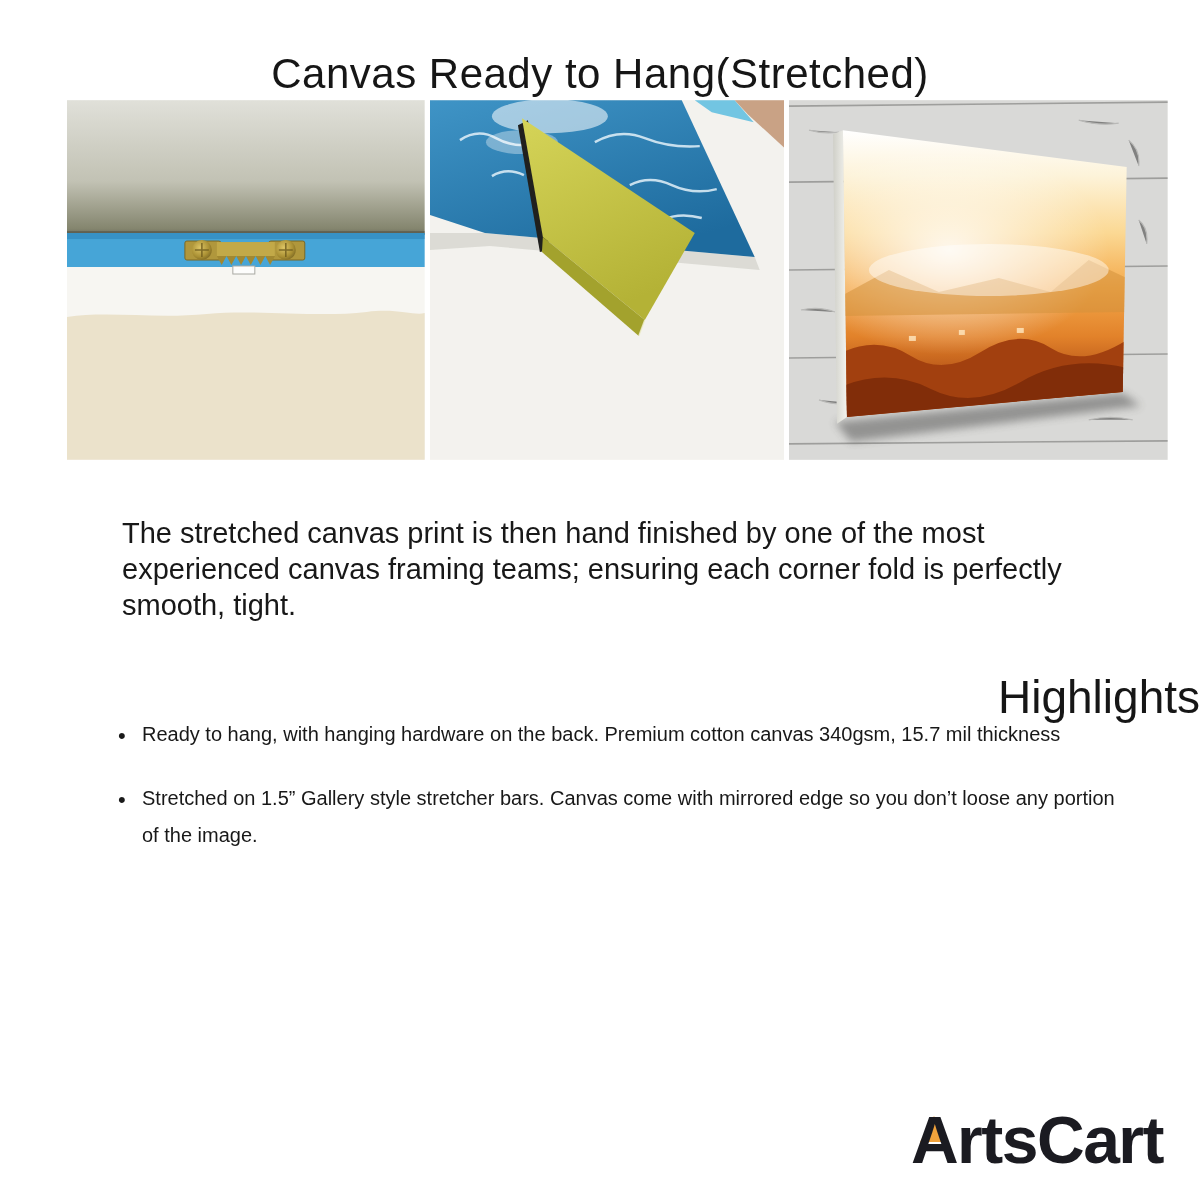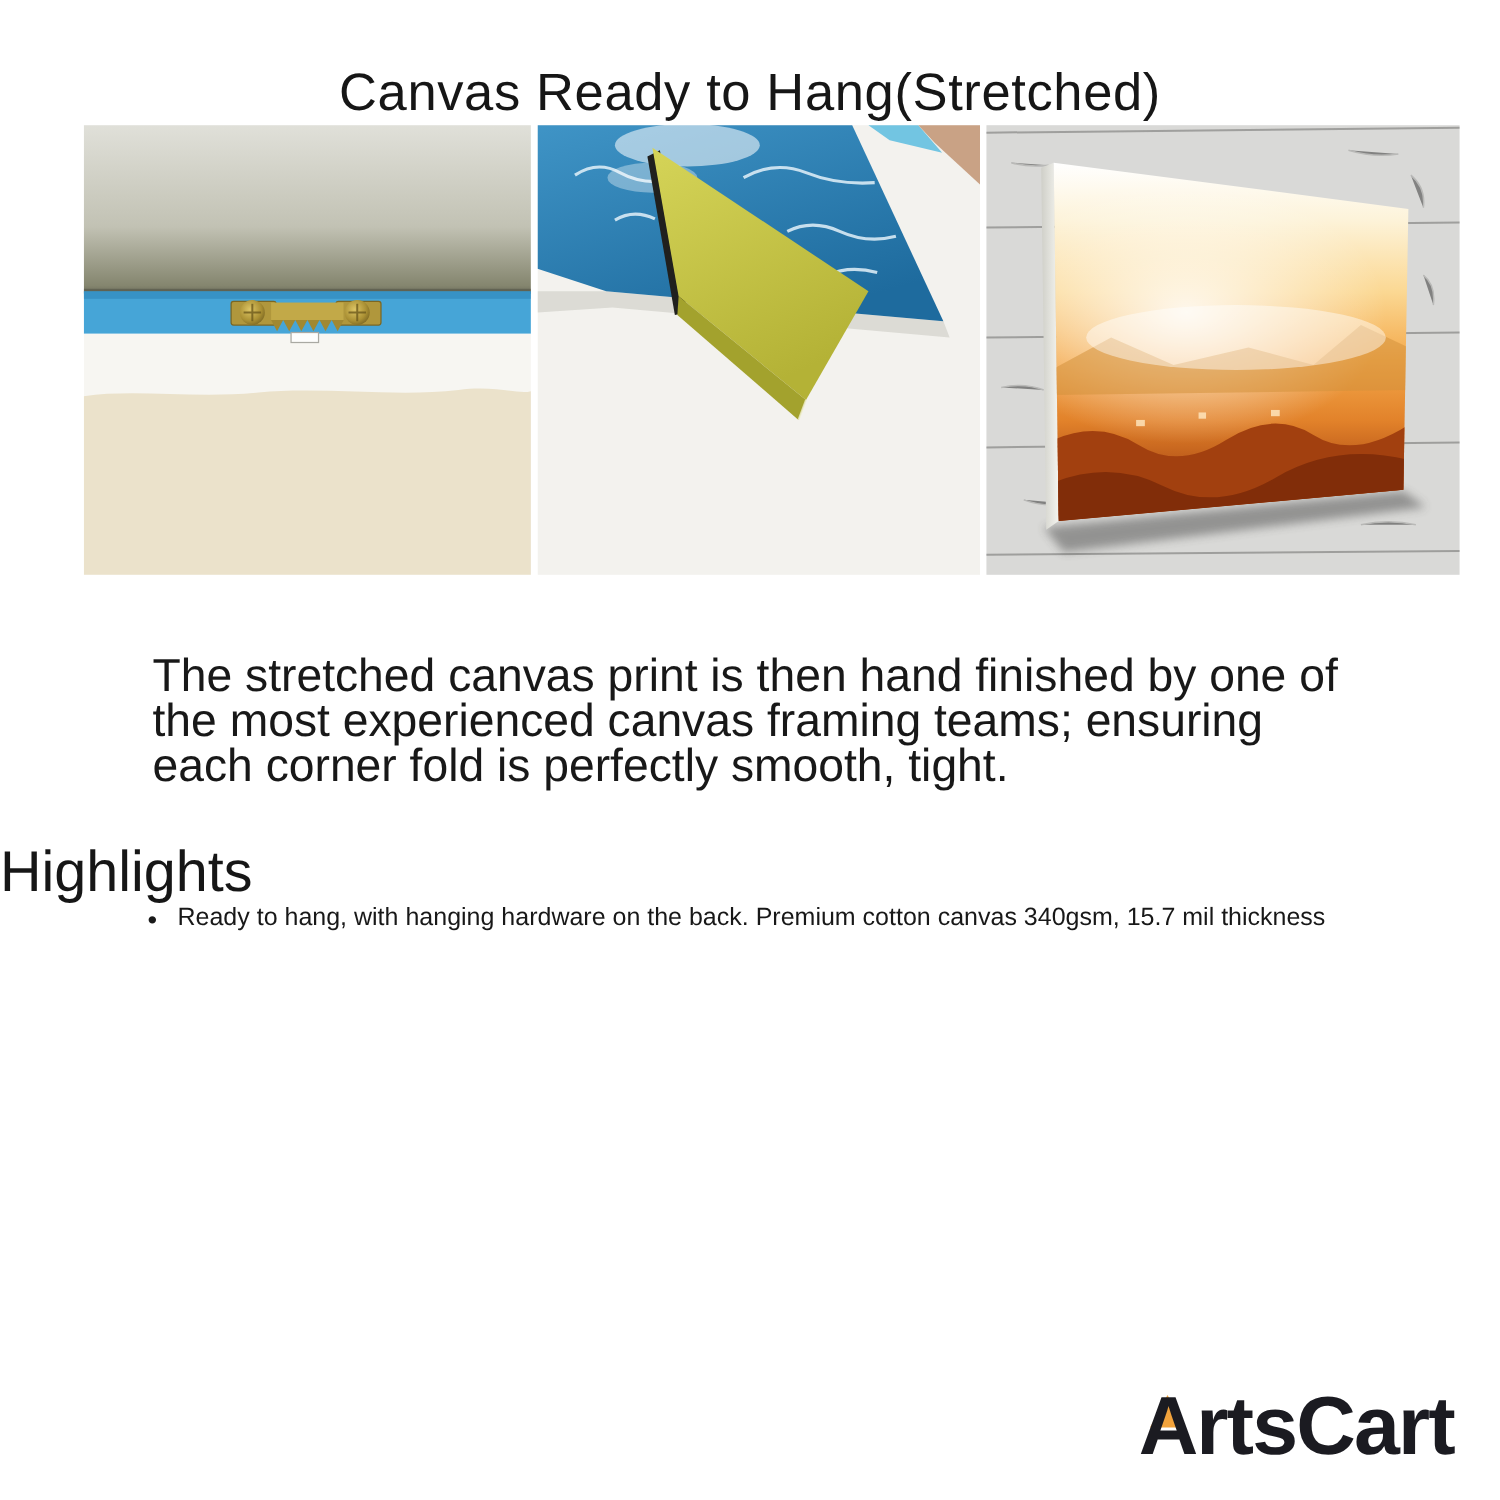--- a/index.html
+++ b/index.html
@@ -12,24 +12,24 @@
     position:absolute;top:22px;left:0;width:1200px;text-align:center;
     font-size:42px;font-weight:400;letter-spacing:0.5px;color:#161616;
   }
   .photos{
     position:absolute;top:100px;left:67px;width:1101px;height:360px;
     display:flex;gap:5px;
   }
   .photo{height:360px;display:block;}
   .description{
     position:absolute;top:486px;left:122px;width:960px;
-    font-size:37px;line-height:36px;color:#181818;
+    font-size:29px;line-height:36px;color:#181818;
   }
   .highlights-heading{
-    position:absolute;top:632px;left:0;width:1200px;text-align:left;
+    position:absolute;top:632px;left:0;width:1200px;text-align:right;
     font-size:46px;font-weight:400;color:#161616;
   }
   .highlights-list{
     position:absolute;top:716px;left:112px;width:1020px;
     margin:0;padding:0;list-style:none;
   }
   .highlights-list li{
     position:relative;margin:0 0 27px 0;padding-left:30px;
     font-size:20px;line-height:37px;color:#181818;
   }
@@ -174,17 +174,18 @@
     </g>
   </svg>
 </div>
 
 <p class="description">The stretched canvas print is then hand finished by one of the most experienced canvas framing teams; ensuring each corner fold is perfectly smooth, tight.</p>
 
 <h2 class="highlights-heading">Highlights</h2>
 
 <ul class="highlights-list">
   <li>Ready to hang,  with hanging hardware on the back.  Premium cotton canvas 340gsm, 15.7 mil thickness</li>
+  <li>Stretched on 1.5” Gallery style stretcher bars. Canvas come with mirrored edge so you don’t loose any portion of the image.</li>
 </ul>
 
 <div class="logo">
   <span class="logo-a"><span class="tri"></span><span>A</span></span><span>rtsCart</span>
 </div>
 
 </body></html>

